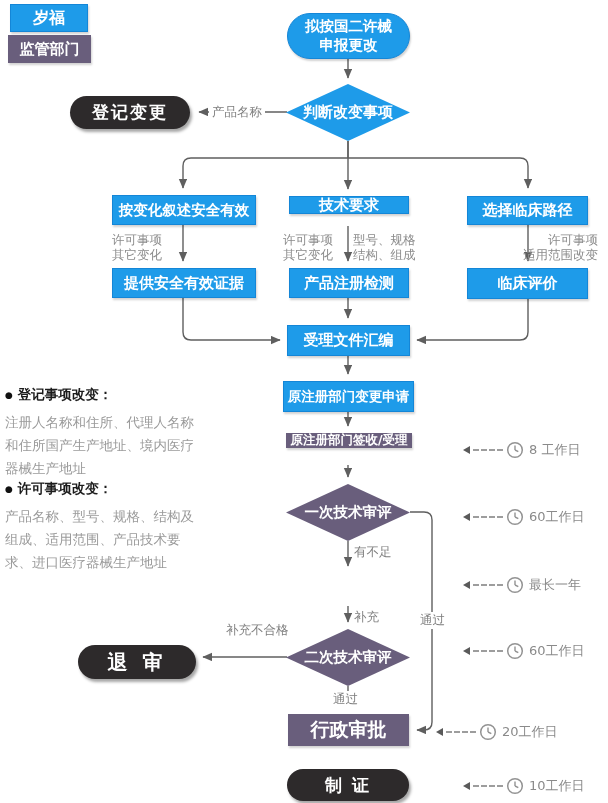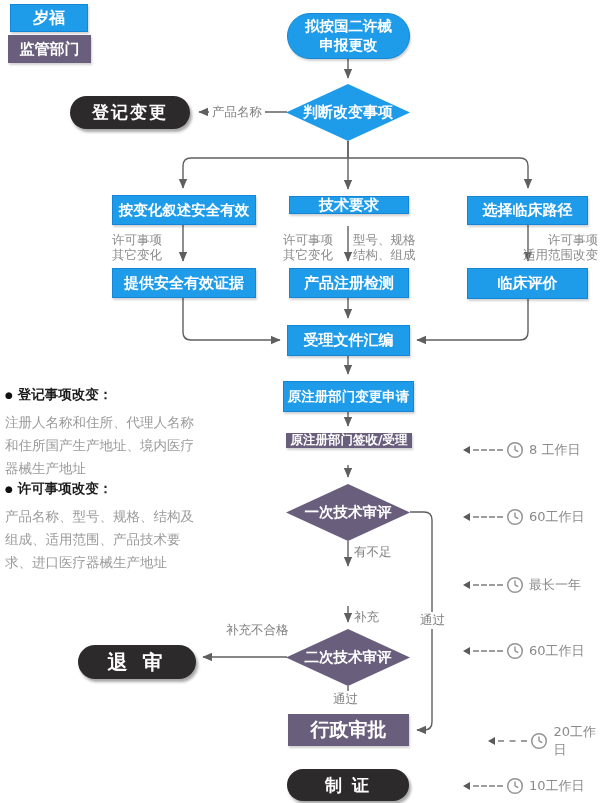--- a/index.html
+++ b/index.html
@@ -176,21 +176,21 @@
   </div>
   <div class="timing" style="left:463px;top:642px;">
     <span class="tri-left"></span>
     <span class="dash"></span>
     <svg class="clock" width="18" height="18" viewBox="0 0 18 18">
       <circle cx="9" cy="9" r="7.3" fill="none" stroke="#939393" stroke-width="1.5"></circle>
       <path d="M9 9 L9 4.6 M9 9 L12.3 10.6" stroke="#939393" stroke-width="1.4" fill="none"></path>
     </svg>
     <span>60工作日</span>
   </div>
-  <div class="timing" style="left:488px;top:723px;">
+  <div class="timing" style="left:436px;top:723px;">
     <span class="tri-left"></span>
     <span class="dash"></span>
     <svg class="clock" width="18" height="18" viewBox="0 0 18 18">
       <circle cx="9" cy="9" r="7.3" fill="none" stroke="#939393" stroke-width="1.5"></circle>
       <path d="M9 9 L9 4.6 M9 9 L12.3 10.6" stroke="#939393" stroke-width="1.4" fill="none"></path>
     </svg>
     <span>20工作日</span>
   </div>
   <div class="timing" style="left:463px;top:777px;">
     <span class="tri-left"></span>

